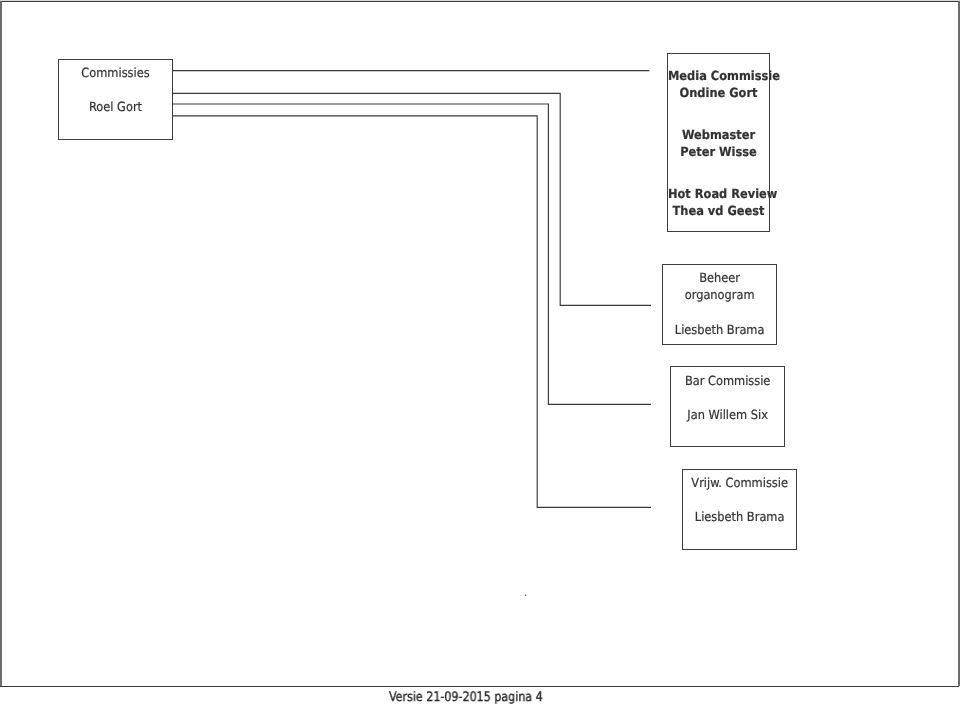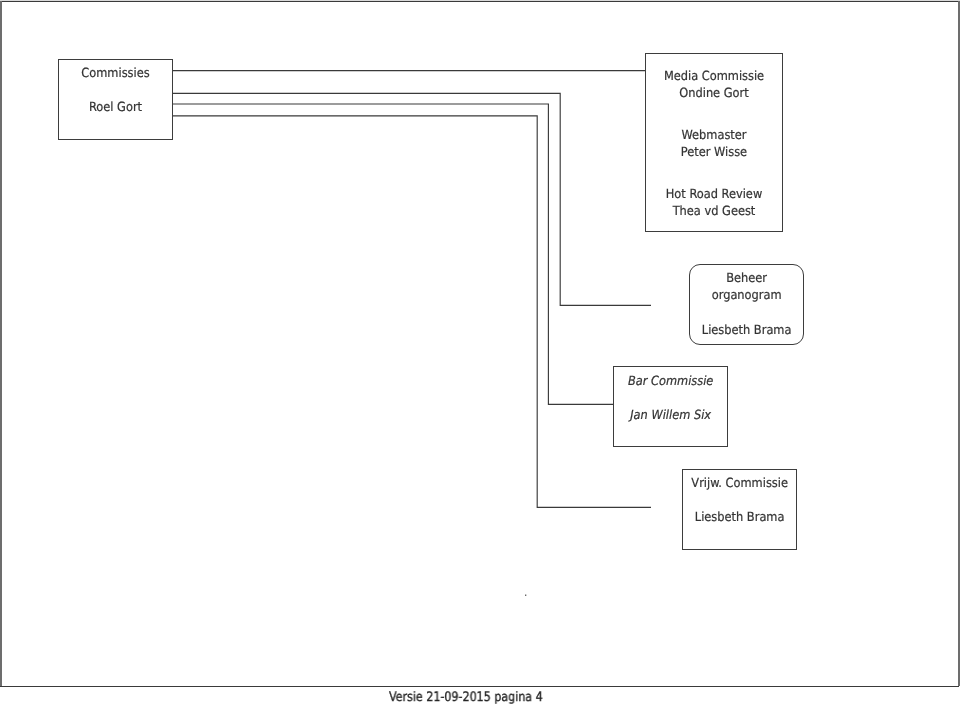--- a/index.html
+++ b/index.html
@@ -48,36 +48,36 @@
       <path d="M172.3 104.0 H548.4 V404.3 H651.0"></path>
       <path d="M172.3 115.9 H537.2 V507.4 H651.0"></path>
     </g>
   </svg>
 
   <div class="node" style="left:58.0px;top:58.7px;width:115.0px;height:81.3px;">
     <div class="txt" style="top:13.07px;">Commissies</div>
     <div class="txt" style="top:47.13px;">Roel Gort</div>
   </div>
 
-  <div class="node" style="left:645px;top:53.0px;width:138px;height:179.2px;">
+  <div class="node" style="left:667px;top:53.0px;width:103px;height:179.2px;font-weight:bold;">
     <div class="txt" style="top:21.62px;">Media Commissie</div>
     <div class="txt" style="top:38.62px;">Ondine Gort</div>
     <div class="txt" style="top:80.62px;">Webmaster</div>
     <div class="txt" style="top:97.72px;">Peter Wisse</div>
     <div class="txt" style="top:139.51px;">Hot Road Review</div>
     <div class="txt" style="top:156.62px;">Thea vd Geest</div>
   </div>
 
-  <div class="node" style="left:689px;top:264.0px;width:115.3px;height:80.7px;border-radius:11px;">
+  <div class="node" style="left:662px;top:264.0px;width:115.3px;height:80.7px;">
     <div class="txt" style="top:12.81px;">Beheer</div>
     <div class="txt" style="top:30.01px;">organogram</div>
     <div class="txt" style="top:64.51px;">Liesbeth Brama</div>
   </div>
 
-  <div class="node" style="left:613px;top:366.1px;width:115.3px;height:81.1px;font-style:italic;">
+  <div class="node" style="left:670px;top:366.1px;width:115.3px;height:81.1px;">
     <div class="txt" style="top:13.52px;">Bar Commissie</div>
     <div class="txt" style="top:47.52px;">Jan Willem Six</div>
   </div>
 
   <div class="node" style="left:682px;top:469.0px;width:115.3px;height:80.7px;">
     <div class="txt" style="top:13.22px;">Vrijw. Commissie</div>
     <div class="txt" style="top:46.62px;">Liesbeth Brama</div>
   </div>
 
   <div class="dot" style="left:523.7px;top:591.8px;">.</div>

